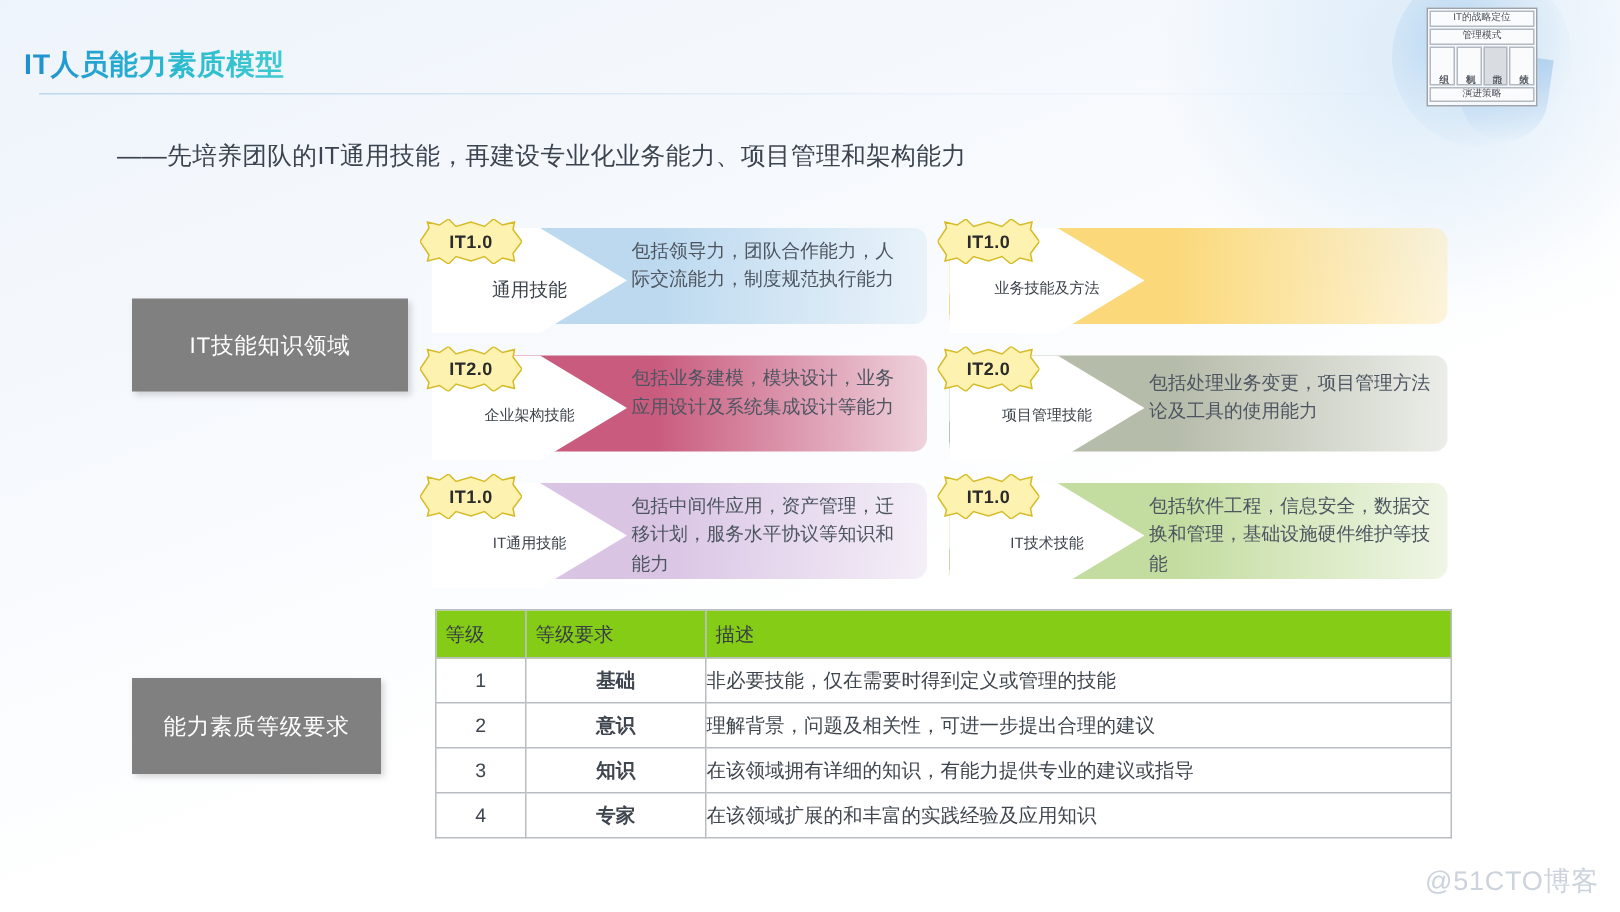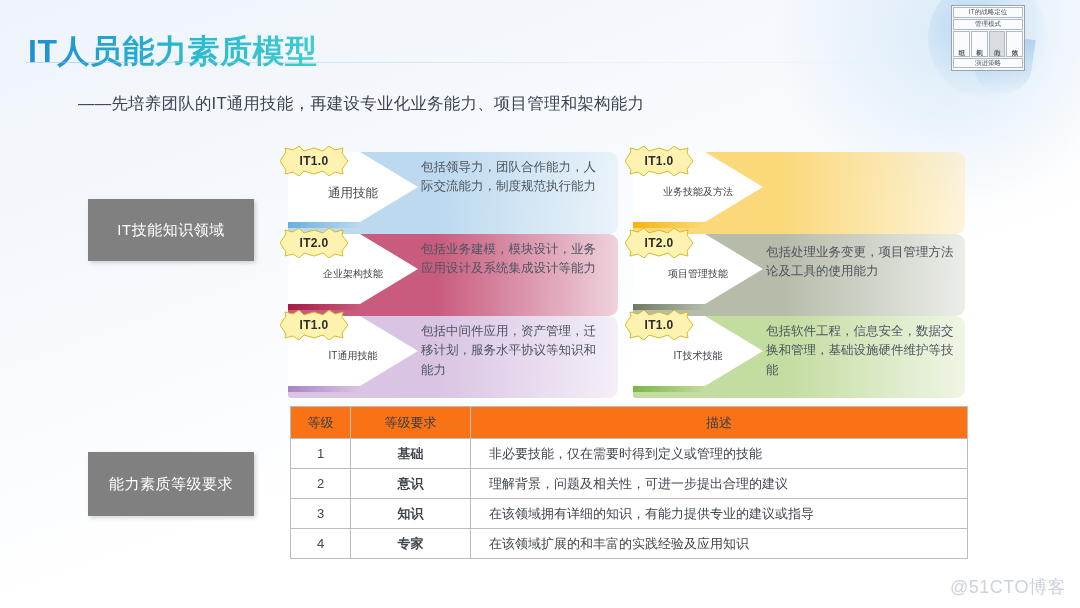--- a/index.html
+++ b/index.html
@@ -44,23 +44,23 @@
     height: 58px;
     border-radius: 0 0 60% 60%;
     background: linear-gradient(180deg, rgba(120,174,226,0.42), rgba(190,218,242,0.05));
     transform: rotate(8deg);
     pointer-events: none;
   }
 
   
   .title {
     position: absolute;
-    left: 28px;
+    left: 16px;
     top: 30px;
-    font-size: 32px;
+    font-size: 19px;
     font-weight: 700;
     letter-spacing: 0.5px;
     background: linear-gradient(90deg, #1f8fd0 0%, #29b8cf 55%, #3fcbd0 100%);
     -webkit-background-clip: text;
     background-clip: text;
     color: transparent;
     -webkit-text-fill-color: transparent;
     white-space: nowrap;
   }
   .title-rule {
@@ -133,32 +133,32 @@
     background: #808080;
     color: #ffffff;
     font-size: 15px;
     display: flex;
     align-items: center;
     justify-content: center;
     box-shadow: 2px 2px 4px rgba(90,95,102,0.25);
     white-space: nowrap;
     letter-spacing: 0.5px;
   }
-  #label-skills { left: 88px; top: 199px; width: 166px; height: 62px; }
+  #label-skills { left: 88px; top: 199px; width: 184px; height: 62px; }
   #label-levels { left: 88px; top: 452px; width: 166px; height: 64px; }
 
   
   .col { position: absolute; }
   #col-left  { left: 288px;  top: 152px; width: 330px; }
   #col-right { left: 633px;  top: 152px; width: 332px; }
 
   .arrow-row {
     position: relative;
-    height: 82px;
-    margin-bottom: 0;
+    height: 64px;
+    margin-bottom: 21px;
     overflow: visible;
   }
   .band {
     position: absolute;
     inset: 0;
     border-radius: 3px 9px 9px 3px;
   }
   .band-tab {
     position: absolute;
     left: 0;
@@ -235,28 +235,28 @@
     table-layout: fixed;
   }
   #grade-table th, #grade-table td {
     border: 1px solid #b9bcc0;
     height: 29px;
     color: #3f464f;
     font-weight: normal;
     padding: 0 6px;
   }
   #grade-table thead th {
-    background: #f97316;
-    text-align: center;
+    background: #84cc16;
+    text-align: left;
     height: 31px;
     color: #373d45;
   }
   #grade-table td.c-level { text-align: center; width: 60px; }
   #grade-table td.c-req   { text-align: center; width: 120px; font-weight: bold; }
-  #grade-table td.c-desc  { text-align: left; padding-left: 18px; margin-left: 40px; }
+  #grade-table td.c-desc  { text-align: left; padding-left: 0; margin-left: 40px; }
   #grade-table col.w-level { width: 60px; }
   #grade-table col.w-req   { width: 120px; }
 
   
   .watermark {
     position: absolute;
     right: 14px;
     bottom: 9px;
     font-size: 18px;
     color: #ccd3dc;

